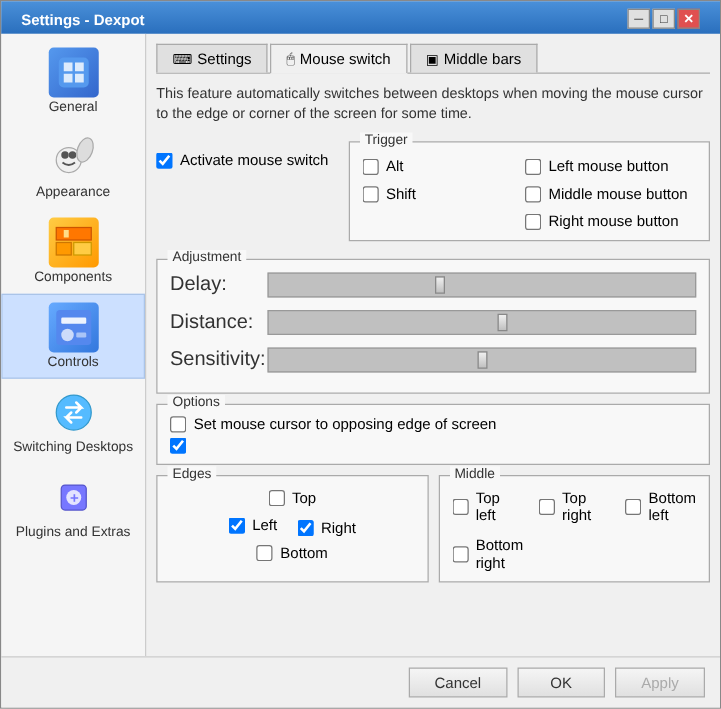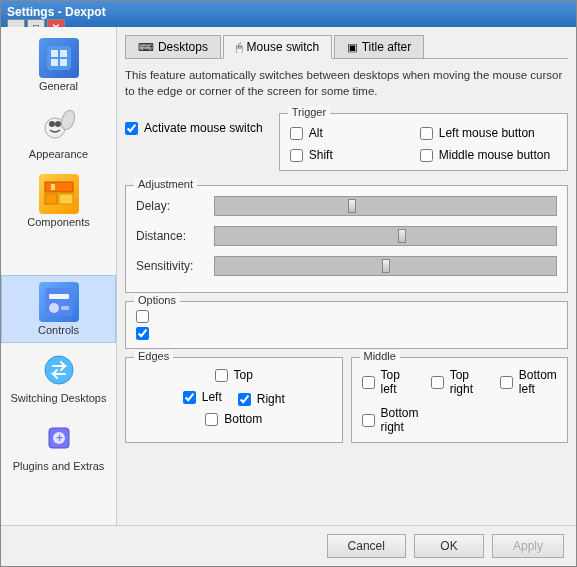--- a/index.html
+++ b/index.html
@@ -15,26 +15,25 @@
       background: #f0f0f0;
       border: 1px solid #888;
       box-shadow: 2px 2px 6px rgba(0,0,0,0.4);
       display: flex;
       flex-direction: column;
     }
 
     .title-bar {
       background: linear-gradient(to bottom, #4a90d9, #2a6fbd);
       color: white;
-      padding: 4px 6px;
-      display: flex;
-      align-items: flex-start;
+      padding: 4px 16px;
+      display: flex;
+      align-items: flex-end;
       justify-content: space-between;
       height: 26px;
-      flex-direction: column;
     }
 
     .title-bar-text {
       font-size: 12px;
       font-weight: bold;
     }
 
     .title-bar-buttons {
       display: flex;
       gap: 2px;
@@ -77,21 +76,20 @@
       align-items: center;
       padding: 6px 4px;
       cursor: pointer;
       color: #333;
       border: 1px solid transparent;
     }
 
     .sidebar-item.active {
       background: #cce0ff;
       border: 1px solid #aac4e8;
-      margin-top: 40px;
     }
 
     .sidebar-icon {
       width: 40px;
       height: 40px;
       margin-bottom: 2px;
       display: flex;
       align-items: center;
       justify-content: center;
     }
@@ -199,21 +197,21 @@
 
     .slider-row {
       display: flex;
       align-items: center;
       margin-bottom: 6px;
       gap: 8px;
     }
 
     .slider-label {
       width: 70px;
-      font-size: 12px;
+      font-size: 16px;
       color: #333;
     }
 
     input[type="range"] {
       width: 100%;
       height: 20px;
       cursor: pointer;
     }
 
     .two-col {
@@ -394,29 +392,29 @@
         </div>
         <span class="sidebar-label">Plugins and Extras</span>
       </div>
     </div>
 
     <div class="content-area">
 
       <div class="tabs">
         <div class="tab">
           <span style="font-size:11px;">⌨</span>
-          <span>Desktops</span>
+          <span>Settings</span>
         </div>
         <div class="tab active">
           <span style="font-size:11px;">🖱</span>
           <span>Mouse switch</span>
         </div>
         <div class="tab">
           <span style="font-size:11px;">▣</span>
-          <span>Title after</span>
+          <span>Middle bars</span>
         </div>
       </div>
 
       <p class="description">This feature automatically switches between desktops when moving the mouse cursor to the edge or corner of the screen for some time.</p>
 
       <div class="main-row">
         <div class="activate-section">
           <div class="checkbox-row">
             <input type="checkbox" id="activate" checked="" style="">
             <label for="activate">Activate mouse switch</label>
@@ -437,20 +435,24 @@
               </div>
             </div>
             <div class="trigger-col">
               <div class="checkbox-row">
                 <input type="checkbox" id="left_mouse" style="">
                 <label for="left_mouse">Left mouse button</label>
               </div>
               <div class="checkbox-row">
                 <input type="checkbox" id="middle_mouse" style="">
                 <label for="middle_mouse">Middle mouse button</label>
+              </div>
+              <div class="checkbox-row">
+                <input type="checkbox" id="right_mouse" style="">
+                <label for="right_mouse">Right mouse button</label>
               </div>
             </div>
           </div>
         </div>
       </div>
 
       <div class="section" style="margin-top: 6px;">
         <span class="section-title">Adjustment</span>
         <div class="slider-row">
           <span class="slider-label">Delay:</span>
@@ -469,20 +471,21 @@
           <div class="custom-slider-wrapper">
             <input type="range" class="custom-slider" min="0" max="100" value="50" style="">
           </div>
         </div>
       </div>
 
       <div class="section">
         <span class="section-title">Options</span>
         <div class="checkbox-row">
           <input type="checkbox" id="opposing_edge" style="">
+          <label for="opposing_edge">Set mouse cursor to opposing edge of screen</label>
         </div>
         <div class="checkbox-row">
           <input type="checkbox" id="out_of_border" checked="" style="">
         </div>
       </div>
 
       <div class="two-col">
         <div class="section edges-section">
           <span class="section-title">Edges</span>
           <div class="edges-grid">

